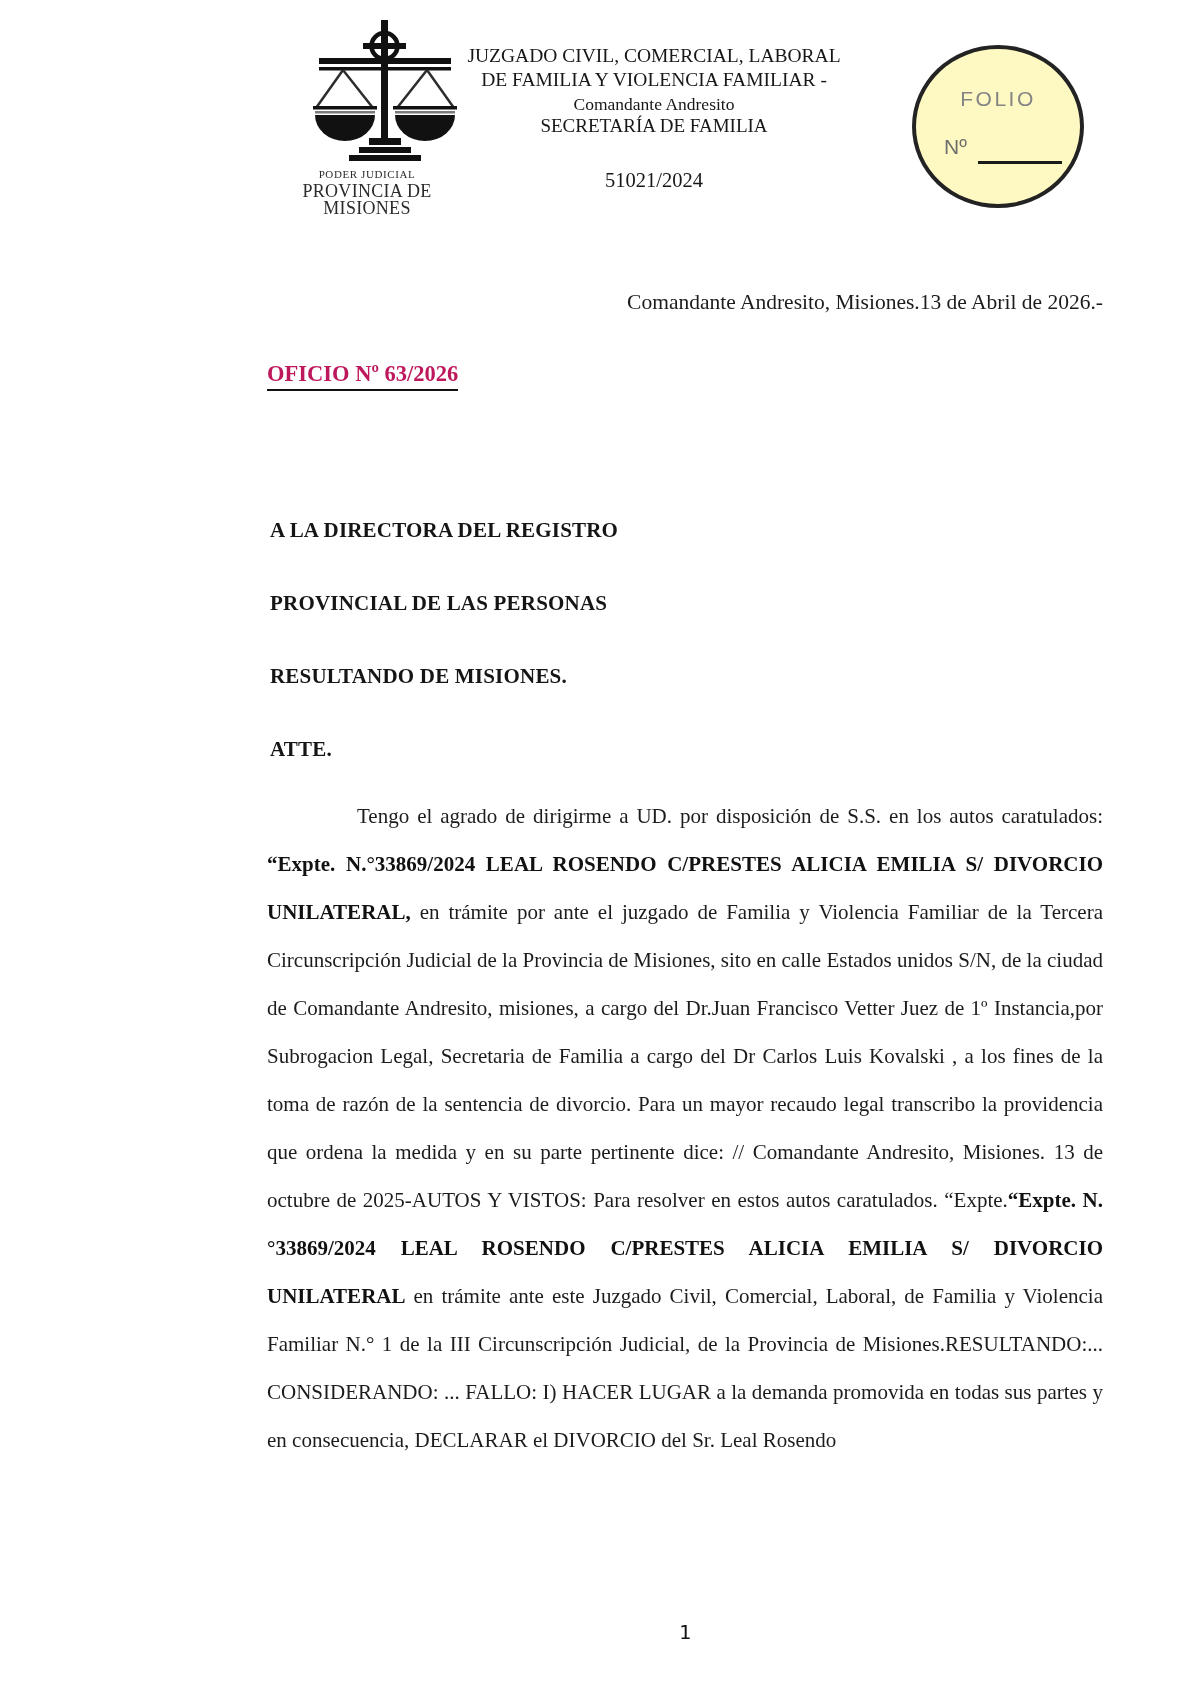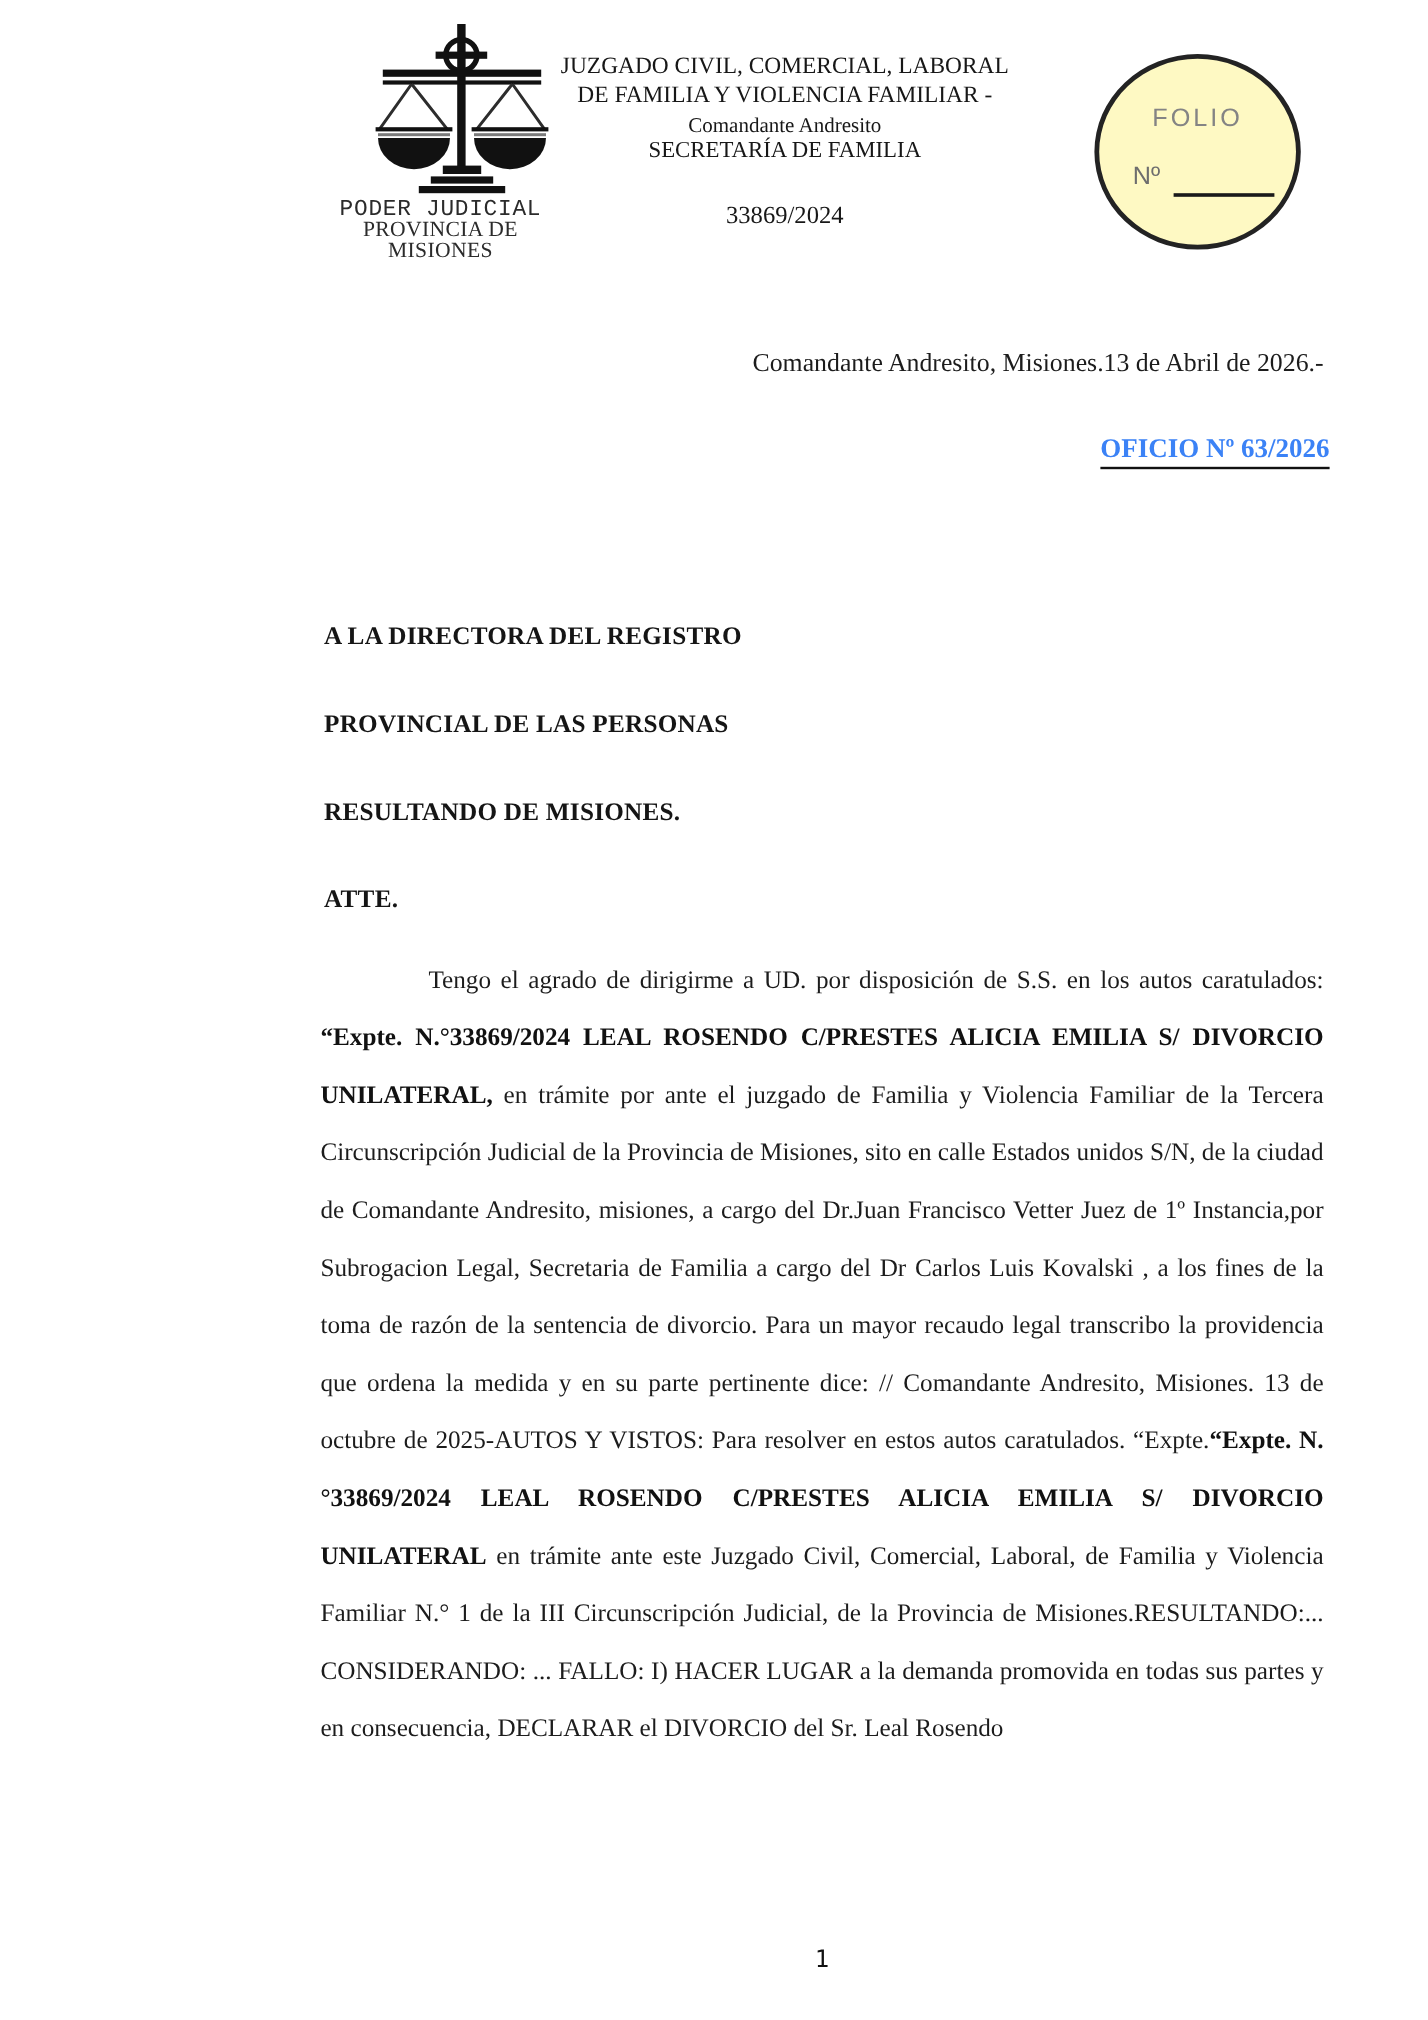--- a/index.html
+++ b/index.html
@@ -6,41 +6,41 @@
   html,body { background:#ffffff; }
   .page {
     position:relative; width:1190px; height:1683px; margin:0 auto;
     background:#ffffff; color:#1c1c1c; overflow:hidden;
     font-family:"Liberation Serif", serif;
   }
   
   .logo-svg { position:absolute; left:312px; top:20px; }
   .logo-caption { position:absolute; left:260px; top:166px; width:214px;
     text-align:center; color:#2b2b2b; line-height:17px; }
-  .logo-caption .cap1 { font-size:19px; letter-spacing:.6px;font-family:Liberation Mono, monospace; }
+  .logo-caption .cap1 { font-size:11px; letter-spacing:.6px; }
   .logo-caption .cap2 { font-size:18px; letter-spacing:.3px; }
   .court-block-line { position:absolute; left:438px; width:432px; text-align:center; color:#171717; }
   .cl0 { top:45px;  font-size:19.5px; }
   .cl1 { top:69px;  font-size:19.5px; }
   .cl2 { top:94px;  font-size:17.5px; }
   .cl3 { top:115px; font-size:19px; }
   .case-number { position:absolute; left:438px; width:432px; top:169px;
     text-align:center; font-size:20.5px; color:#171717; }
   .stamp { position:absolute; left:912px; top:45px; width:172px; height:163px;
     border:4px solid #232323; border-radius:50%; background:#fef9c3;
     font-family:"Liberation Sans", sans-serif; }
   .stamp-title { position:absolute; top:38px; left:0; width:100%; text-align:center;
     font-size:21px; color:#848484; letter-spacing:2.5px; }
   .stamp-no { position:absolute; left:28px; top:86px; font-size:21px; color:#6e6e6e; }
   .stamp-line { position:absolute; left:62px; top:112px; width:84px; height:3px; background:#1a1a1a; }
   
   .date-line { position:absolute; left:267px; width:836px; top:290px;
     font-size:21.5px; text-align:right; }
   .oficio { position:absolute; left:267px; width:841px; top:361px;
-    text-align:right; font-size:22.5px; font-weight:bold; color:#3b82f6; }
+    font-size:22.5px; font-weight:bold; color:#be185d; }
   .oficio span { border-bottom:2.5px solid #111; padding-bottom:3px; }
   .addr { position:absolute; left:270px; font-size:21px; font-weight:bold;
     color:#151515; letter-spacing:.2px;margin-top:20px; }
   .a0 { top:498px; } .a1 { top:571px; } .a2 { top:644px; } .a3 { top:717px; }
   .body-par { position:absolute; left:267px; top:792px; width:836px;
     font-size:21px; line-height:48px; text-align:justify; text-indent:90px;
     color:#1c1c1c; }
   .body-par .run-bold { font-weight:bold; color:#111; }
   .footer-num { position:absolute; left:267px; width:836px; top:1620px;
     text-align:center; font-family:"DejaVu Sans Mono", monospace;
@@ -71,21 +71,21 @@
   </svg>
   <div class="logo-caption">
     <div class="cap1">PODER JUDICIAL</div>
     <div class="cap2">PROVINCIA DE MISIONES</div>
   </div>
 
   <div class="court-block-line cl0">JUZGADO CIVIL, COMERCIAL, LABORAL</div>
   <div class="court-block-line cl1">DE FAMILIA Y VIOLENCIA FAMILIAR -</div>
   <div class="court-block-line cl2">Comandante Andresito</div>
   <div class="court-block-line cl3">SECRETARÍA DE FAMILIA</div>
-  <div class="case-number">33869/2024</div>
+  <div class="case-number">51021/2024</div>
 
   <div class="stamp">
     <div class="stamp-title">FOLIO</div>
     <div class="stamp-no">Nº</div>
     <div class="stamp-line"></div>
   </div>
 
   <div class="date-line">Comandante Andresito, Misiones.13 de Abril de 2026.-</div>
 
   <div class="oficio">

